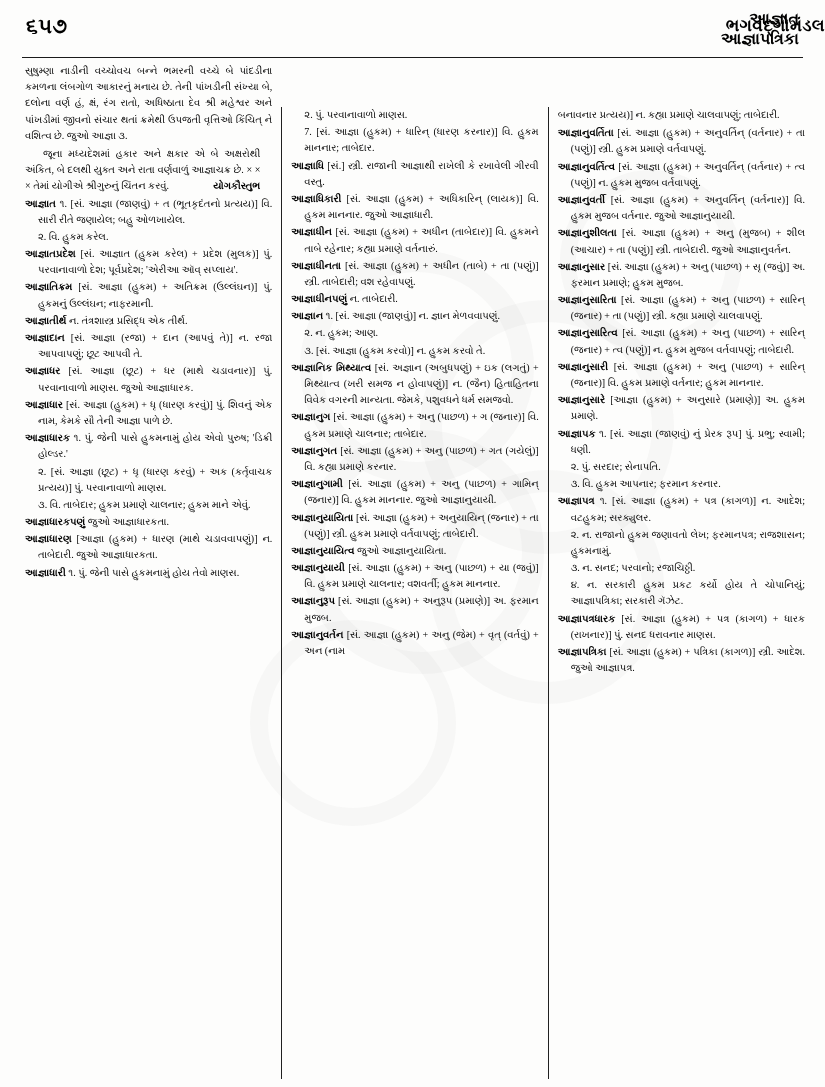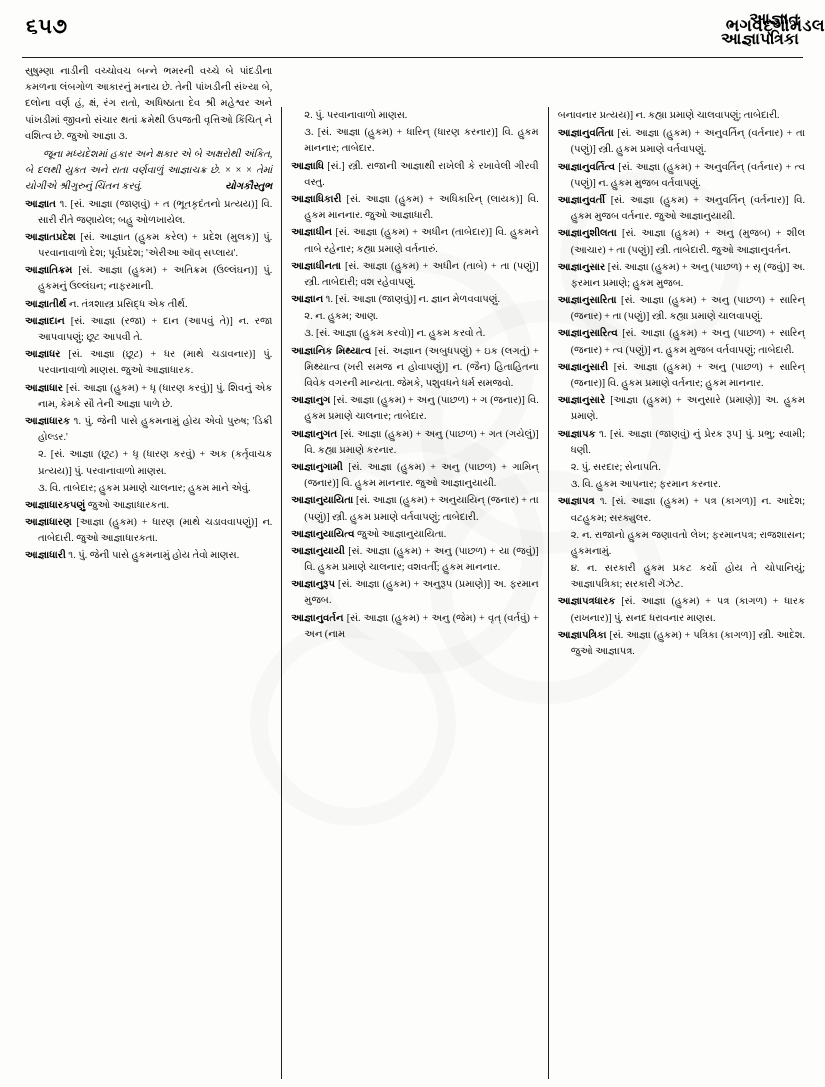--- a/index.html
+++ b/index.html
@@ -113,23 +113,22 @@
     padding-left: 13px;
     text-indent: -13px;
   }
   
   .sense {
     margin: 0 0 1px 0;
     padding-left: 13px;
     text-indent: 0;
   }
   .indent-para {
-    margin: 0 0 1px 0;
+    margin: 0 12px 1px 0;
     text-indent: 18px;
-    font-style: italic;
   }
   .hw {
     font-weight: bold;
   }
   .inline-right { float: right; font-weight: bold; }
   .clearfix::after { content:""; display:block; clear:both; }
 </style>
 </head>
 <body>
 
@@ -151,40 +150,42 @@
     </div>
   </div>
 
   <div class="rule"></div>
 
   <div class="columns" id="columns">
       <div class="col">
         <p class="para cont">સુષુમ્ણા નાડીની વચ્ચોવચ બન્ને ભમરની વચ્ચે બે પાંદડીના કમળના લંબગોળ આકારનું મનાય છે. તેની પાંખડીની સંખ્યા બે, દલોના વર્ણ હં, ક્ષં, રંગ રાતો, અધિષ્ઠાતા દેવ શ્રી મહેશ્વર અને પાંખડીમાં જીવનો સંચાર થતાં ક્રમેથી ઉપજતી વૃત્તિઓ કિંચિત્ ને વશિત્વ છે. જુઓ આજ્ઞા ૩.</p>
         <p class="indent-para clearfix"><span>જૂના મધ્યદેશમાં હકાર અને ક્ષકાર એ બે અક્ષરોથી અંકિત, બે દલથી યુક્ત અને રાતા વર્ણવાળું આજ્ઞાચક્ર છે. × × × તેમાં યોગીએ શ્રીગુરુનું ચિંતન કરવું.</span><span class="inline-right">યોગકૌસ્તુભ</span></p>
         <p class="entry"><span class="hw">આજ્ઞાત</span><span> ૧. [સં. આજ્ઞા (જાણવું) + ત (ભૂતકૃદંતનો પ્રત્યય)] વિ. સારી રીતે જણાયેલ; બહુ ઓળખાયેલ.</span></p>
+        <p class="sense">૨. વિ. હુકમ કરેલ.</p>
         <p class="entry"><span class="hw">આજ્ઞાતપ્રદેશ</span><span> [સં. આજ્ઞાત (હુકમ કરેલ) + પ્રદેશ (મુલક)] પું. પરવાનાવાળો દેશ; પૂર્વપ્રદેશ; 'એરીઆ ઑવ્ સપ્લાય'.</span></p>
         <p class="entry"><span class="hw">આજ્ઞાતિક્રમ</span><span> [સં. આજ્ઞા (હુકમ) + અતિક્રમ (ઉલ્લંઘન)] પું. હુકમનું ઉલ્લંઘન; નાફરમાની.</span></p>
         <p class="entry"><span class="hw">આજ્ઞાતીર્થ</span><span> ન. તંત્રશાસ્ત્ર પ્રસિદ્ધ એક તીર્થ.</span></p>
         <p class="entry"><span class="hw">આજ્ઞાદાન</span><span> [સં. આજ્ઞા (રજા) + દાન (આપવું તે)] ન. રજા આપવાપણું; છૂટ આપવી તે.</span></p>
         <p class="entry"><span class="hw">આજ્ઞાધર</span><span> [સં. આજ્ઞા (છૂટ) + ધર (માથે ચડાવનાર)] પું. પરવાનાવાળો માણસ. જુઓ આજ્ઞાધારક.</span></p>
         <p class="entry"><span class="hw">આજ્ઞાધાર</span><span> [સં. આજ્ઞા (હુકમ) + ધૃ (ધારણ કરવું)] પું. શિવનું એક નામ, કેમકે સૌ તેની આજ્ઞા પાળે છે.</span></p>
         <p class="entry"><span class="hw">આજ્ઞાધારક</span><span> ૧. પું. જેની પાસે હુકમનામું હોય એવો પુરુષ; 'ડિક્રી હોલ્ડર.'</span></p>
         <p class="sense">૨. [સં. આજ્ઞા (છૂટ) + ધૃ (ધારણ કરવું) + અક (કર્તૃવાચક પ્રત્યય)] પું. પરવાનાવાળો માણસ.</p>
         <p class="sense">૩. વિ. તાબેદાર; હુકમ પ્રમાણે ચાલનાર; હુકમ માને એવું.</p>
         <p class="entry"><span class="hw">આજ્ઞાધારકપણું</span><span> જુઓ આજ્ઞાધારકતા.</span></p>
         <p class="entry"><span class="hw">આજ્ઞાધારણ</span><span> [આજ્ઞા (હુકમ) + ધારણ (માથે ચડાવવાપણું)] ન. તાબેદારી. જુઓ આજ્ઞાધારકતા.</span></p>
         <p class="entry"><span class="hw">આજ્ઞાધારી</span><span> ૧. પું. જેની પાસે હુકમનામું હોય તેવો માણસ.</span></p>
       </div>
       <div class="col">
         <p class="sense">૨. પું. પરવાનાવાળો માણસ.</p>
-        <p class="sense">૩. [સં. આજ્ઞા (હુકમ) + ધારિન્ (ધારણ કરનાર)] વિ. હુકમ માનનાર; તાબેદાર.</p>
+        <p class="sense">7. [સં. આજ્ઞા (હુકમ) + ધારિન્ (ધારણ કરનાર)] વિ. હુકમ માનનાર; તાબેદાર.</p>
         <p class="entry"><span class="hw">આજ્ઞાધિ</span><span> [સં.] સ્ત્રી. રાજાની આજ્ઞાથી રાખેલી કે રખાવેલી ગીરવી વસ્તુ.</span></p>
         <p class="entry"><span class="hw">આજ્ઞાધિકારી</span><span> [સં. આજ્ઞા (હુકમ) + અધિકારિન્ (લાયક)] વિ. હુકમ માનનાર. જુઓ આજ્ઞાધારી.</span></p>
         <p class="entry"><span class="hw">આજ્ઞાધીન</span><span> [સં. આજ્ઞા (હુકમ) + અધીન (તાબેદાર)] વિ. હુકમને તાબે રહેનાર; કહ્યા પ્રમાણે વર્તનારું.</span></p>
         <p class="entry"><span class="hw">આજ્ઞાધીનતા</span><span> [સં. આજ્ઞા (હુકમ) + અધીન (તાબે) + તા (પણું)] સ્ત્રી. તાબેદારી; વશ રહેવાપણું.</span></p>
+        <p class="entry"><span class="hw">આજ્ઞાધીનપણું</span><span> ન. તાબેદારી.</span></p>
         <p class="entry"><span class="hw">આજ્ઞાન</span><span> ૧. [સં. આજ્ઞા (જાણવું)] ન. જ્ઞાન મેળવવાપણું.</span></p>
         <p class="sense">૨. ન. હુકમ; આણ.</p>
         <p class="sense">૩. [સં. આજ્ઞા (હુકમ કરવો)] ન. હુકમ કરવો તે.</p>
         <p class="entry"><span class="hw">આજ્ઞાનિક મિથ્યાત્વ</span><span> [સં. અજ્ઞાન (અબુધપણું) + ઇક (લગતું) + મિથ્યાત્વ (ખરી સમજ ન હોવાપણું)] ન. (જૈન) હિતાહિતના વિવેક વગરની માન્યતા. જેમકે, પશુવધને ધર્મ સમજવો.</span></p>
         <p class="entry"><span class="hw">આજ્ઞાનુગ</span><span> [સં. આજ્ઞા (હુકમ) + અનુ (પાછળ) + ગ (જનાર)] વિ. હુકમ પ્રમાણે ચાલનાર; તાબેદાર.</span></p>
         <p class="entry"><span class="hw">આજ્ઞાનુગત</span><span> [સં. આજ્ઞા (હુકમ) + અનુ (પાછળ) + ગત (ગયેલું)] વિ. કહ્યા પ્રમાણે કરનાર.</span></p>
         <p class="entry"><span class="hw">આજ્ઞાનુગામી</span><span> [સં. આજ્ઞા (હુકમ) + અનુ (પાછળ) + ગામિન્ (જનાર)] વિ. હુકમ માનનાર. જુઓ આજ્ઞાનુયાયી.</span></p>
         <p class="entry"><span class="hw">આજ્ઞાનુયાયિતા</span><span> [સં. આજ્ઞા (હુકમ) + અનુયાયિન્ (જનાર) + તા (પણું)] સ્ત્રી. હુકમ પ્રમાણે વર્તવાપણું; તાબેદારી.</span></p>
         <p class="entry"><span class="hw">આજ્ઞાનુયાયિત્વ</span><span> જુઓ આજ્ઞાનુયાયિતા.</span></p>
         <p class="entry"><span class="hw">આજ્ઞાનુયાયી</span><span> [સં. આજ્ઞા (હુકમ) + અનુ (પાછળ) + યા (જવું)] વિ. હુકમ પ્રમાણે ચાલનાર; વશવર્તી; હુકમ માનનાર.</span></p>
@@ -200,19 +201,20 @@
         <p class="entry"><span class="hw">આજ્ઞાનુસાર</span><span> [સં. આજ્ઞા (હુકમ) + અનુ (પાછળ) + સૃ (જવું)] અ. ફરમાન પ્રમાણે; હુકમ મુજબ.</span></p>
         <p class="entry"><span class="hw">આજ્ઞાનુસારિતા</span><span> [સં. આજ્ઞા (હુકમ) + અનુ (પાછળ) + સારિન્ (જનાર) + તા (પણું)] સ્ત્રી. કહ્યા પ્રમાણે ચાલવાપણું.</span></p>
         <p class="entry"><span class="hw">આજ્ઞાનુસારિત્વ</span><span> [સં. આજ્ઞા (હુકમ) + અનુ (પાછળ) + સારિન્ (જનાર) + ત્વ (પણું)] ન. હુકમ મુજબ વર્તવાપણું; તાબેદારી.</span></p>
         <p class="entry"><span class="hw">આજ્ઞાનુસારી</span><span> [સં. આજ્ઞા (હુકમ) + અનુ (પાછળ) + સારિન્ (જનાર)] વિ. હુકમ પ્રમાણે વર્તનાર; હુકમ માનનાર.</span></p>
         <p class="entry"><span class="hw">આજ્ઞાનુસારે</span><span> [આજ્ઞા (હુકમ) + અનુસારે (પ્રમાણે)] અ. હુકમ પ્રમાણે.</span></p>
         <p class="entry"><span class="hw">આજ્ઞાપક</span><span> ૧. [સં. આજ્ઞા (જાણવું) નું પ્રેરક રૂપ] પું. પ્રભુ; સ્વામી; ધણી.</span></p>
         <p class="sense">૨. પું. સરદાર; સેનાપતિ.</p>
         <p class="sense">૩. વિ. હુકમ આપનાર; ફરમાન કરનાર.</p>
         <p class="entry"><span class="hw">આજ્ઞાપત્ર</span><span> ૧. [સં. આજ્ઞા (હુકમ) + પત્ર (કાગળ)] ન. આદેશ; વટહુકમ; સરક્યુલર.</span></p>
         <p class="sense">૨. ન. રાજાનો હુકમ જણાવતો લેખ; ફરમાનપત્ર; રાજશાસન; હુકમનામું.</p>
+        <p class="sense">૩. ન. સનદ; પરવાનો; રજાચિઠ્ઠી.</p>
         <p class="sense">૪. ન. સરકારી હુકમ પ્રકટ કર્યો હોય તે ચોપાનિયું; આજ્ઞાપત્રિકા; સરકારી ગૅઝેટ.</p>
         <p class="entry"><span class="hw">આજ્ઞાપત્રધારક</span><span> [સં. આજ્ઞા (હુકમ) + પત્ર (કાગળ) + ધારક (રાખનાર)] પું. સનદ ધરાવનાર માણસ.</span></p>
         <p class="entry"><span class="hw">આજ્ઞાપત્રિકા</span><span> [સં. આજ્ઞા (હુકમ) + પત્રિકા (કાગળ)] સ્ત્રી. આદેશ. જુઓ આજ્ઞાપત્ર.</span></p>
       </div>
     </div>
 
 </div>
 
 </body></html>

